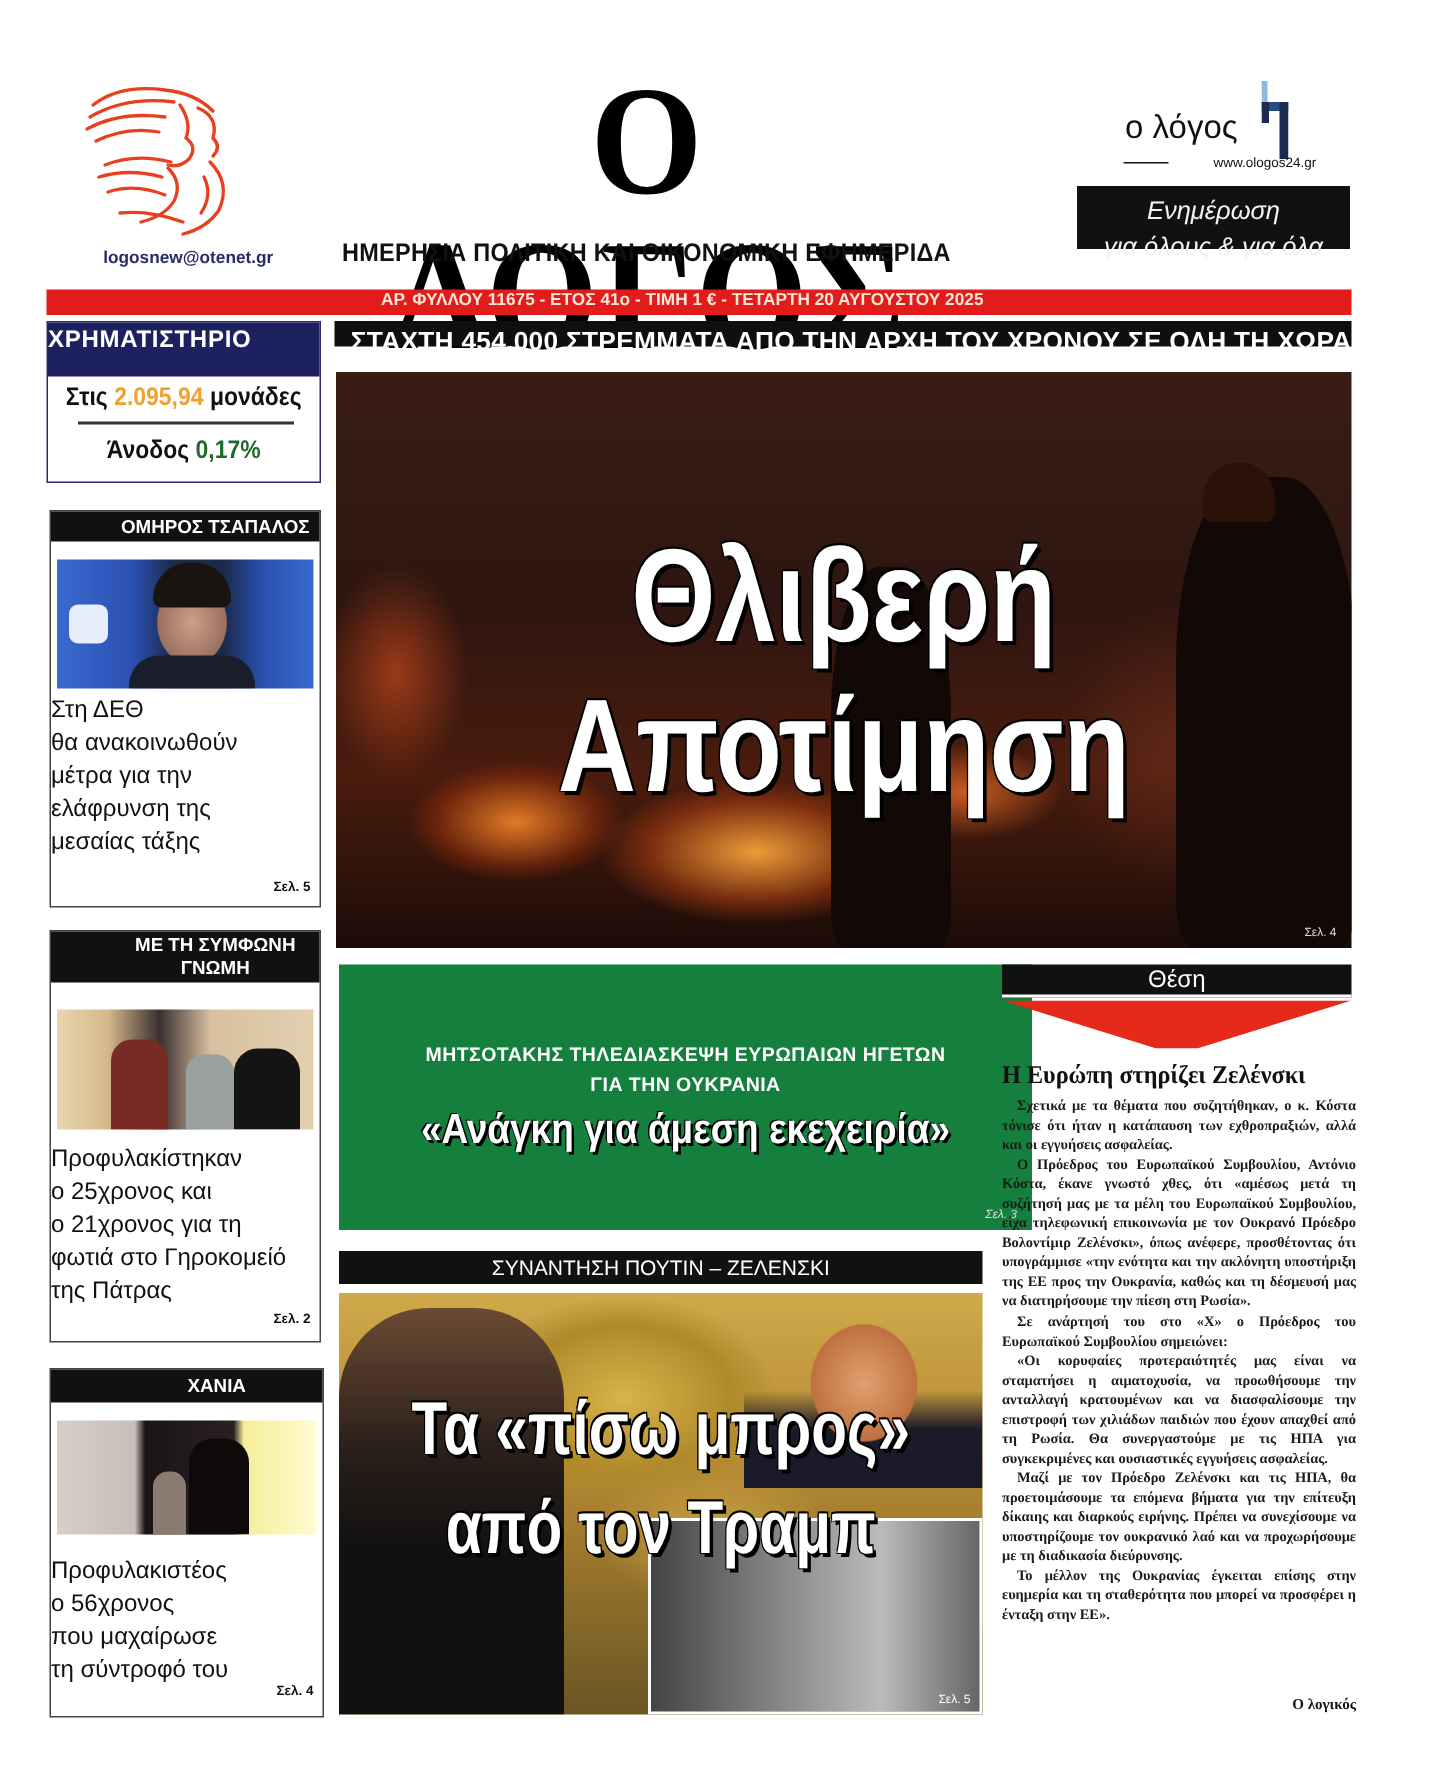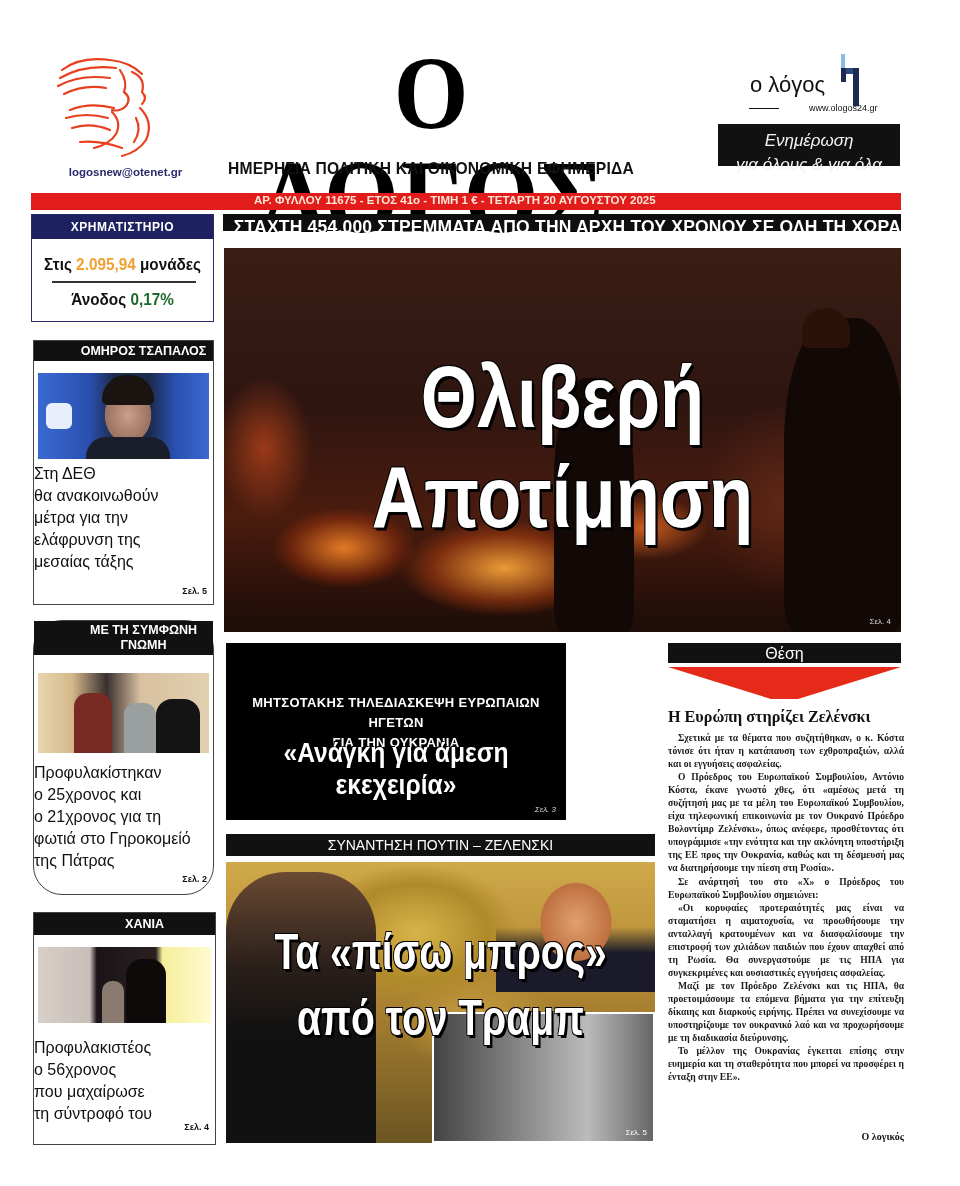--- a/index.html
+++ b/index.html
@@ -27,49 +27,49 @@
   
   .strip { left: 223px; top: 214px; width: 678px; height: 17px; background: #0f0f0f; color: #fff; text-align: right; font-size: 17.5px; font-weight: bold; line-height: 27px; white-space: nowrap; letter-spacing: 0.2px; }
 
   
   .sidebox { border: 1.5px solid #444; background: #fff; }
   .sidebox .hdr { background: #111; color: #fff; text-align: center; font-weight: bold; font-size: 12.5px; line-height: 15px; padding-left: 40px; }
   .sidebox .story { text-align: left; font-size: 16px; line-height: 22px; font-weight: 500; color: #111; }
   .sidebox .page { position: absolute; right: 6px; font-size: 9px; font-weight: bold; }
 
   .stock { left: 31px; top: 214px; width: 183px; height: 108px; border: 1.5px solid #2a2a6a; }
-  .stock .hdr { background: #1e2160; color: #fff; text-align: center; font-weight: bold; font-size: 12px; line-height: 24px; height: 24px; letter-spacing: 0.5px; }
+  .stock .hdr { background: #1e2160; color: #fff; text-align: left; font-weight: bold; font-size: 16px; line-height: 24px; height: 36px; letter-spacing: 0.5px; }
   .stock .line1 { position: absolute; top: 40px; left: 0; width: 100%; text-align: center; font-weight: bold; font-size: 17px; transform: scaleX(0.9); }
   .stock .line1 .val { color: #f0a030; }
   .stock .rule { position: absolute; top: 66px; left: 20px; width: 144px; height: 2px; background: #333; }
   .stock .line2 { position: absolute; top: 75px; left: 0; width: 100%; text-align: center; font-weight: bold; font-size: 17px; transform: scaleX(0.9); }
   .stock .line2 .val { color: #1f6a2a; }
 
   .box1 { left: 33px; top: 340px; width: 181px; height: 265px; }
-  .box2 { left: 33px; top: 620px; width: 181px; height: 275px; border-radius: 29px; }
+  .box2 { left: 33px; top: 620px; width: 181px; height: 275px; }
   .box3 { left: 33px; top: 912px; width: 183px; height: 233px; }
 
   .photo { position: absolute; overflow: hidden; }
 
   
   .fire { left: 224px; top: 248px; width: 677px; height: 384px; overflow: hidden;
     background:
       radial-gradient(ellipse 90px 50px at 120px 300px, rgba(255,140,40,0.85), rgba(200,60,10,0.3) 60%, transparent 80%),
       radial-gradient(ellipse 130px 60px at 280px 320px, rgba(255,170,60,0.9), rgba(220,80,20,0.4) 55%, transparent 80%),
       radial-gradient(ellipse 80px 40px at 420px 280px, rgba(255,120,40,0.7), transparent 80%),
       radial-gradient(ellipse 60px 90px at 40px 200px, rgba(220,80,30,0.6), transparent 80%),
       radial-gradient(ellipse 100px 120px at 560px 250px, rgba(120,50,30,0.5), transparent 80%),
       linear-gradient(180deg, #3a1e15 0%, #2e1510 40%, #4a1c0e 70%, #1c0c08 100%);
   }
   .fire .figure { position: absolute; background: #120806; border-radius: 40% 40% 10% 10%; }
   .fire .title { position: absolute; left: 0; width: 100%; text-align: center; color: #fff; font-weight: bold; font-size: 88px; line-height: 102px; text-shadow: 3px 3px 0 #000, -1px -1px 0 #000, 1px -1px 0 #000, -1px 1px 0 #000; transform: scaleX(0.82); }
   .fire .page { position: absolute; right: 10px; bottom: 6px; font-size: 8px; color: #ddd; }
 
   
-  .bluebox { left: 226px; top: 643px; width: 340px; height: 177px; background: #000000; color: #fff; }
+  .bluebox { left: 226px; top: 643px; width: 462px; height: 177px; background: #15803d; color: #fff; }
   .bluebox .kicker { position: absolute; top: 50px; left: 0; width: 100%; text-align: center; font-weight: bold; font-size: 13px; line-height: 20px; letter-spacing: 0.3px; }
   .bluebox .headline { position: absolute; top: 94px; left: 0; width: 100%; text-align: center; font-weight: bold; font-size: 28px; text-shadow: 2px 2px 0 #000, -1px -1px 0 #000; transform: scaleX(0.88); }
   .bluebox .page { position: absolute; right: 10px; bottom: 6px; font-size: 8px; color: #ddd; font-style: italic; }
 
   
   .pz-strip { left: 226px; top: 834px; width: 429px; height: 22px; background: #111; color: #fff; text-align: center; font-size: 14px; line-height: 22px; }
   .pz-photo { left: 226px; top: 862px; width: 429px; height: 281px; overflow: hidden;
     background:
       radial-gradient(ellipse 120px 80px at 190px 70px, #d9b44a, #b08a2a 60%, transparent 85%),
       radial-gradient(ellipse 100px 60px at 250px 160px, #c9a040, transparent 80%),

